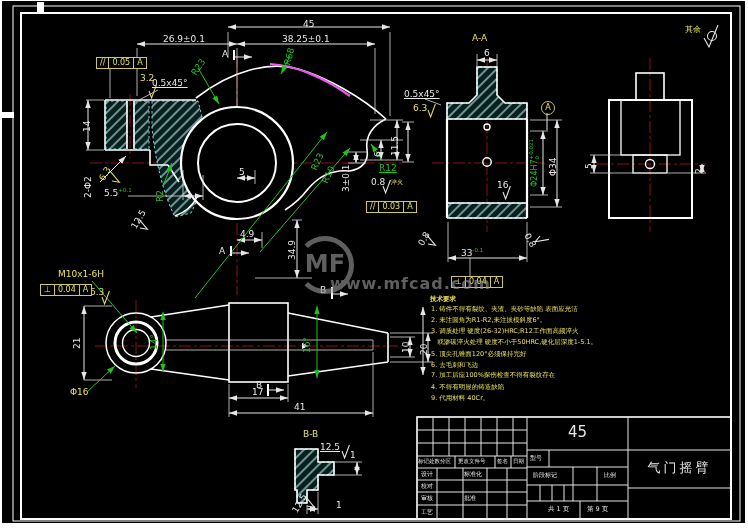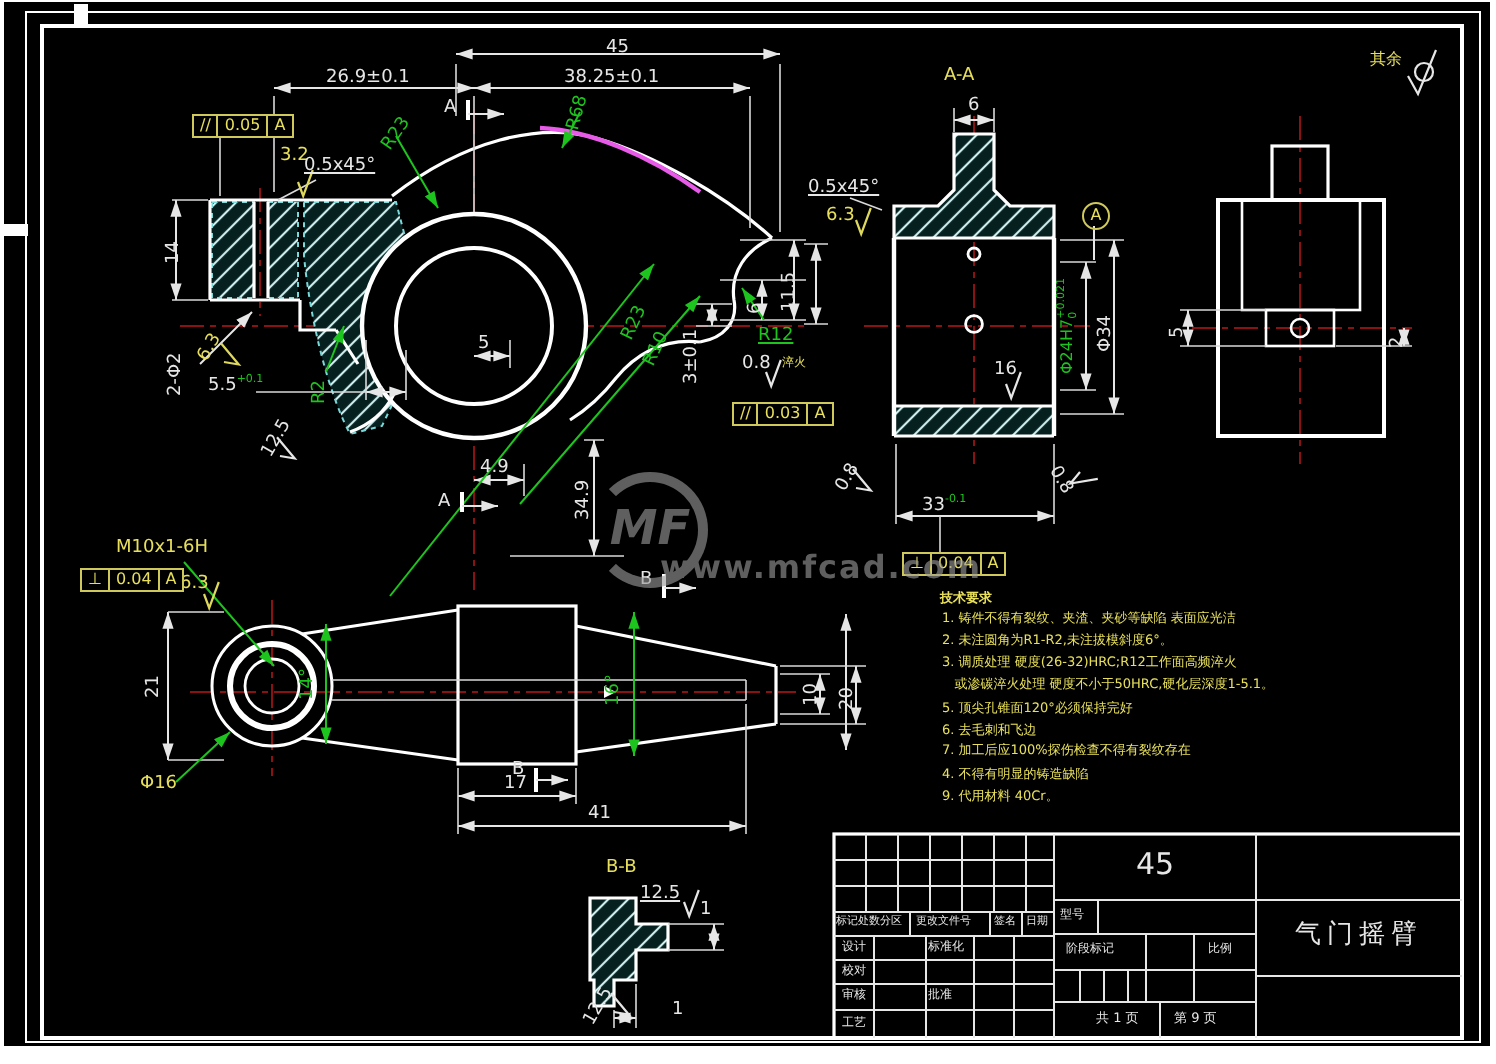--- a/index.html
+++ b/index.html
@@ -13,24 +13,24 @@
   .rm90{transform:rotate(-90deg);transform-origin:0 0;}
   .pre{white-space:pre;}
   .gdt{position:absolute;display:flex;border:1px solid #cfc85a;color:#e8e05c;font-size:8px;
     line-height:1;background:#000;z-index:6;}
   .gdt span{padding:1px 3px;border-right:1px solid #cfc85a;}
   .gdt span:last-child{border-right:none;}
   .datum{position:absolute;width:12px;height:12px;border:1px solid #cfc85a;border-radius:50%;
     color:#e8e05c;font-size:8px;text-align:center;line-height:12px;z-index:6;}
   .sup{font-size:5.5px;vertical-align:super;}
   .tolstack{display:inline-flex;flex-direction:column;font-size:5.5px;line-height:1.1;vertical-align:middle;}
-  #techreq div{position:absolute;color:#e8e05c;font-size:6.5px;line-height:1;margin-left:40px;}
+  #techreq div{position:absolute;color:#e8e05c;font-size:6.5px;line-height:1;}
   #watermark{position:absolute;left:292px;top:230px;width:200px;height:68px;opacity:.62;z-index:8;}
   #wm-logo{position:absolute;left:4px;top:6px;width:48px;height:48px;border:5px solid #9a9a9a;
-    border-radius:50%;border-left-color:transparent;color:#9a9a9a;font-weight:bold;font-style:italic;
+    border-radius:50%;border-left-color:transparent;color:#9a9a9a;font-weight:bold;
     font-size:24px;text-align:center;line-height:46px;}
   #wm-name{position:absolute;left:58px;top:8px;color:#9a9a9a;font-size:33px;font-weight:bold;letter-spacing:6px;}
   #wm-url{position:absolute;left:38px;top:44px;color:#9a9a9a;font-size:16px;font-weight:bold;letter-spacing:1px;}
   .tb{position:absolute;color:#e6e6e6;line-height:1;z-index:5;}
 </style>
 </head>
 <body>
 
 <div id="canvas">
 <div id="blackfield"></div>

